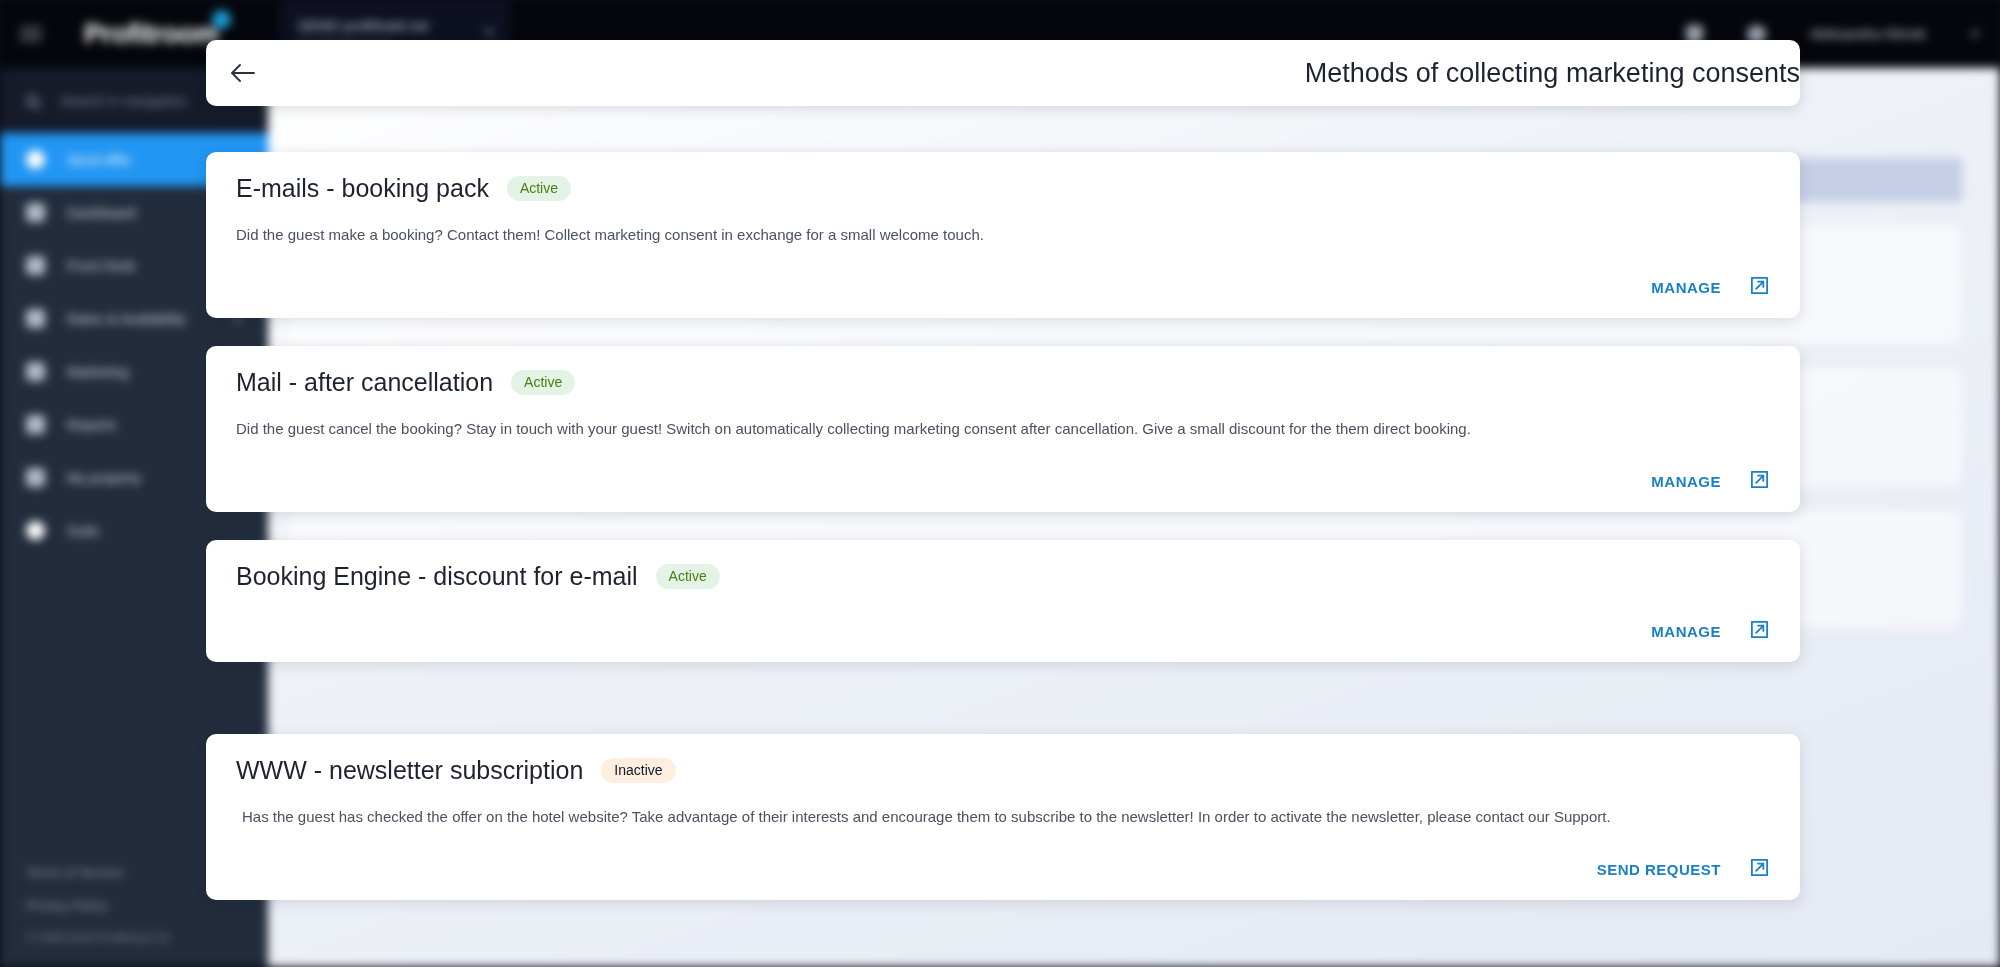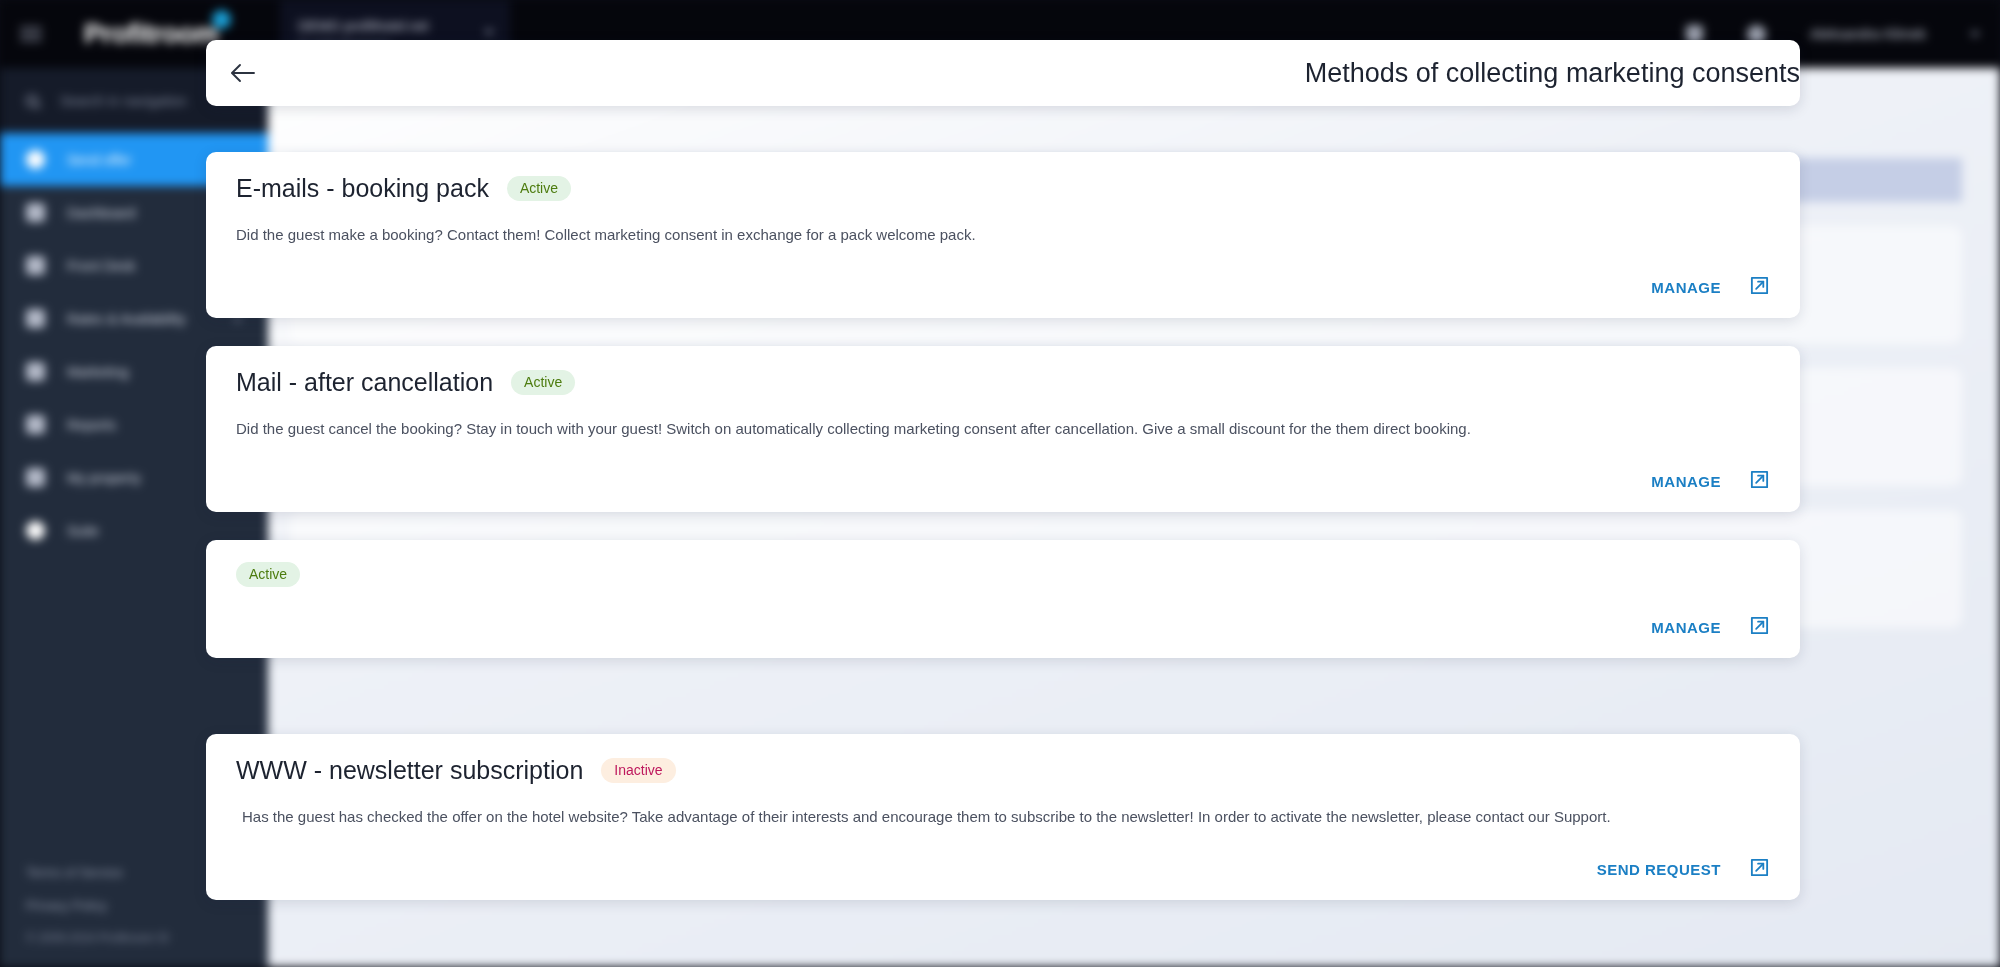--- a/index.html
+++ b/index.html
@@ -222,21 +222,21 @@
     color: #1d2330;
     font-weight: normal;
   }
   .badge {
     font-size: 14px;
     padding: 5px 13px 6px 13px;
     border-radius: 14px;
     line-height: 1;
   }
   .badge.active   { background: #e3f3e5; color: #4d7c0f; }
-  .badge.inactive { background: #fdeee0; color: #be185d; }
+  .badge.inactive { background: #fdeee0; color: #0f172a; }
   .card-desc {
     margin-top: 21px;
     font-size: 15px;
     color: #4b5160;
     line-height: 1.52;
     max-width: 1500px;
   }
   .card-action {
     display: flex;
     justify-content: flex-end;
@@ -353,21 +353,21 @@
       </svg>
     </div>
     <div class="modal-title">Methods of collecting marketing consents</div>
   </div>
 
   <div class="method-card" style="top:152px;">
     <div class="card-head">
       <span class="card-title">E-mails - booking pack</span>
       <span class="badge active">Active</span>
     </div>
-    <div class="card-desc">Did the guest make a booking? Contact them! Collect marketing consent in exchange for a pack welcome pack.</div>
+    <div class="card-desc">Did the guest make a booking? Contact them! Collect marketing consent in exchange for a small welcome touch.</div>
     <div class="card-action">
       <span class="action-label">MANAGE</span>
       <span class="ext-icon">
         <svg width="21" height="21" viewBox="0 0 22 22" fill="none" stroke="#1b7fc4" stroke-width="1.9" stroke-linecap="round" stroke-linejoin="round">
           <path d="M3 3 H19 V19 H3 Z"></path>
           <line x1="7.5" y1="14.5" x2="15" y2="7"></line>
           <polyline points="9.5,7 15,7 15,12.5"></polyline>
         </svg>
       </span>
     </div>
@@ -386,20 +386,21 @@
           <path d="M3 3 H19 V19 H3 Z"></path>
           <line x1="7.5" y1="14.5" x2="15" y2="7"></line>
           <polyline points="9.5,7 15,7 15,12.5"></polyline>
         </svg>
       </span>
     </div>
   </div>
 
   <div class="method-card" style="top:540px;">
     <div class="card-head">
+      <span class="card-title">Booking Engine - discount for e-mail</span>
       <span class="badge active">Active</span>
     </div>
     <div class="card-action">
       <span class="action-label">MANAGE</span>
       <span class="ext-icon">
         <svg width="21" height="21" viewBox="0 0 22 22" fill="none" stroke="#1b7fc4" stroke-width="1.9" stroke-linecap="round" stroke-linejoin="round">
           <path d="M3 3 H19 V19 H3 Z"></path>
           <line x1="7.5" y1="14.5" x2="15" y2="7"></line>
           <polyline points="9.5,7 15,7 15,12.5"></polyline>
         </svg>

